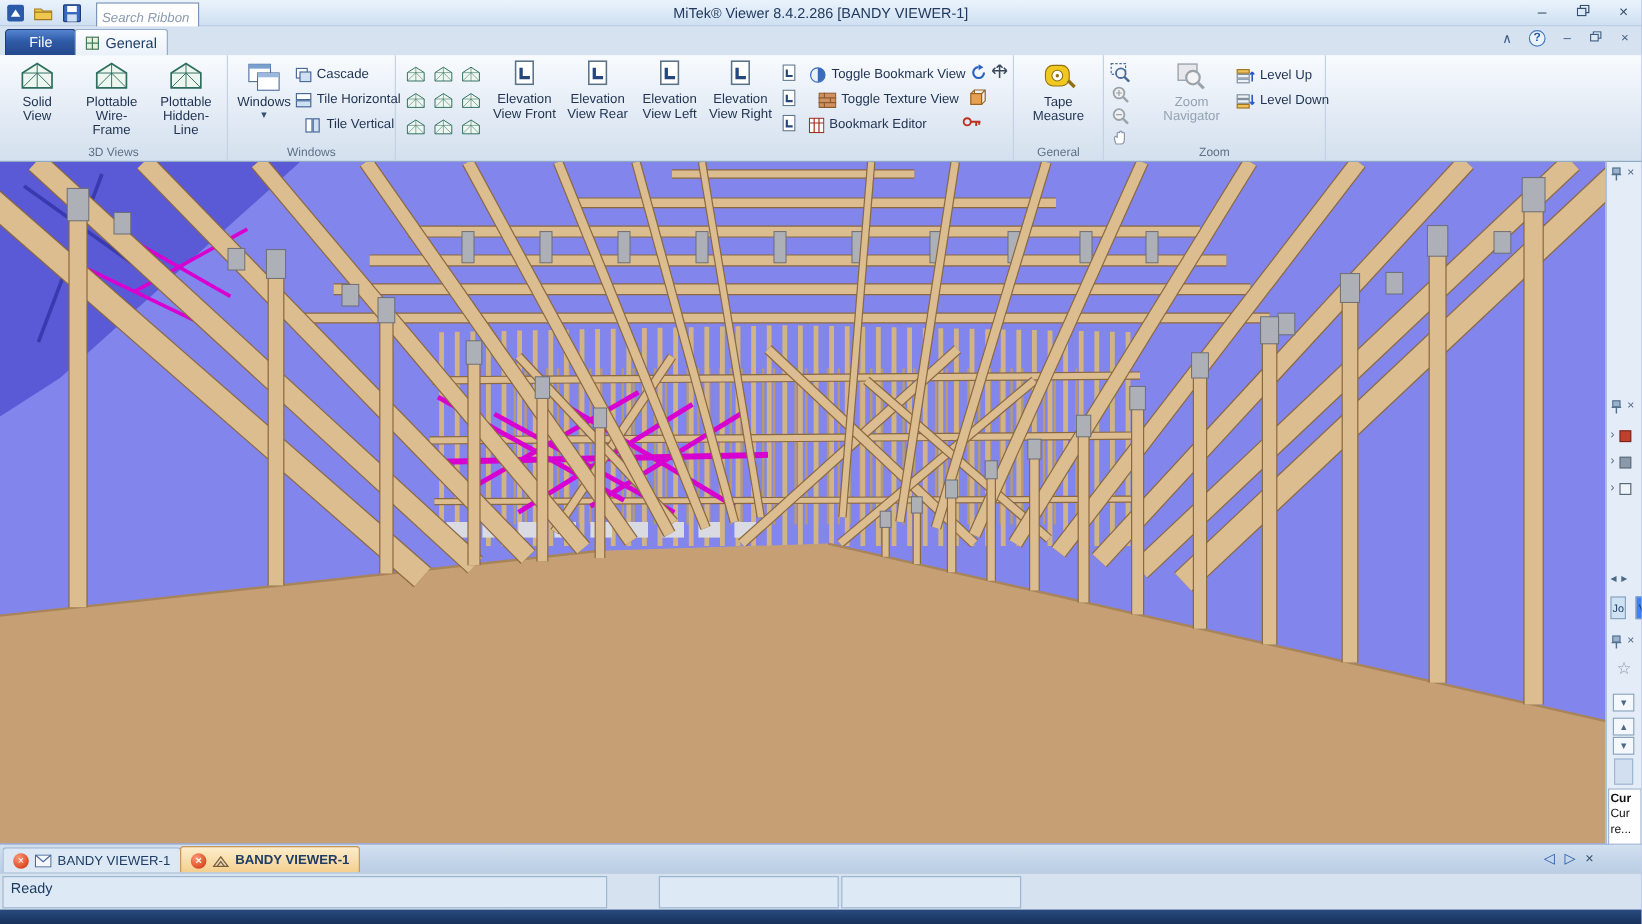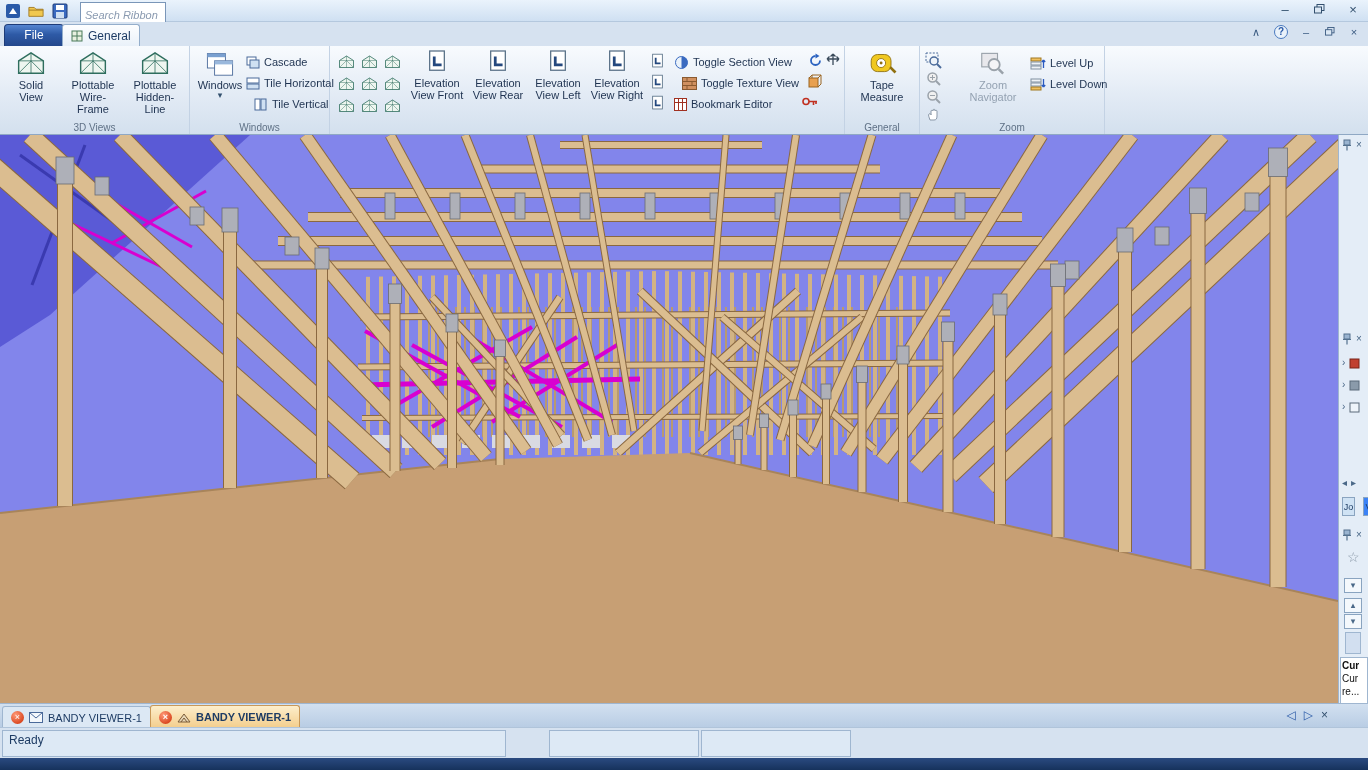--- a/index.html
+++ b/index.html
@@ -83,20 +83,21 @@
   <svg class="qat-ico" style="left:28px" viewBox="0 0 18 14" width="18" height="14">
       <path d="M1 3 h6 l2 2 h8 v8 H1 Z" fill="#f0c850" stroke="#a07820"></path>
       <path d="M1 6 h16" stroke="#a07820" fill="none"></path>
     </svg>
   <svg class="qat-ico" style="left:52px" viewBox="0 0 16 16" width="16" height="16">
       <rect x="1" y="1" width="14" height="14" rx="1" fill="#3a6ac0" stroke="#1e3c78"></rect>
       <rect x="4" y="2" width="8" height="5" fill="#fff"></rect>
       <rect x="4" y="9" width="8" height="6" fill="#cfe0f2"></rect>
     </svg>
   <input class="search" placeholder="Search Ribbon" style="">
+  <div class="title-text">MiTek® Viewer 8.4.2.286  [BANDY VIEWER-1]</div>
   <div class="tb-controls">
     <div class="tb-btn">–</div>
     <div class="tb-btn"><svg width="11" height="10" viewBox="0 0 11 10">
           <rect x="3" y="0.5" width="7" height="6" fill="none" stroke="#33506e"></rect>
           <rect x="0.5" y="3" width="7" height="6" fill="#dce8f4" stroke="#33506e"></rect>
         </svg></div>
     <div class="tb-btn">×</div>
   </div>
 </div>
 
@@ -249,21 +250,21 @@
       </svg>
     <svg class="mini" style="left:320px;top:49px;width:15px;height:17px" viewBox="0 0 24 28">
         <use href="#ipage"></use>
       </svg>
 
     <div class="sitem" style="left:344px;top:7px">
       <svg width="15" height="15">
           <circle cx="7.5" cy="7.5" r="6" fill="#eaf2fa" stroke="#3a6ac0"></circle>
           <path d="M7.5 1.5 A6 6 0 0 1 7.5 13.5 Z" fill="#3a6ac0"></path>
         </svg>
-      <span>Toggle Section View</span>
+      <span>Toggle Bookmark View</span>
     </div>
     <div class="sitem" style="left:352px;top:28px">
       <svg width="15" height="13">
           <rect x="0.5" y="0.5" width="14" height="12" fill="#d09060" stroke="#8a5a30"></rect>
           <path d="M0 4.5 h15 M0 8.5 h15 M5 0 v4.5 M10 4.5 v4 M5 8.5 v4" stroke="#8a5a30" fill="none"></path>
         </svg>
       <span>Toggle Texture View</span>
     </div>
     <div class="sitem" style="left:344px;top:49px">
       <svg width="13" height="13">

